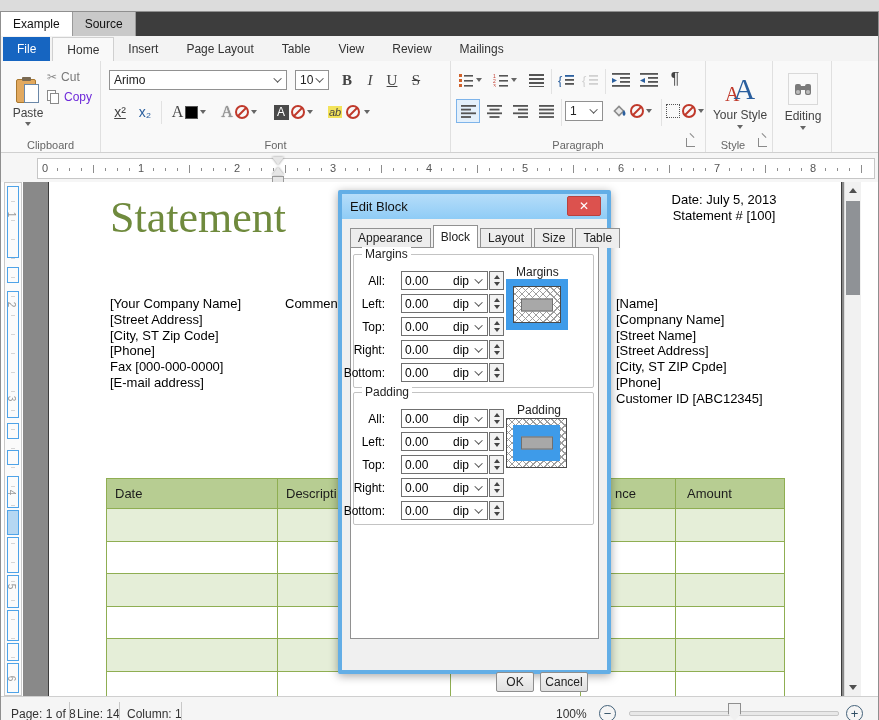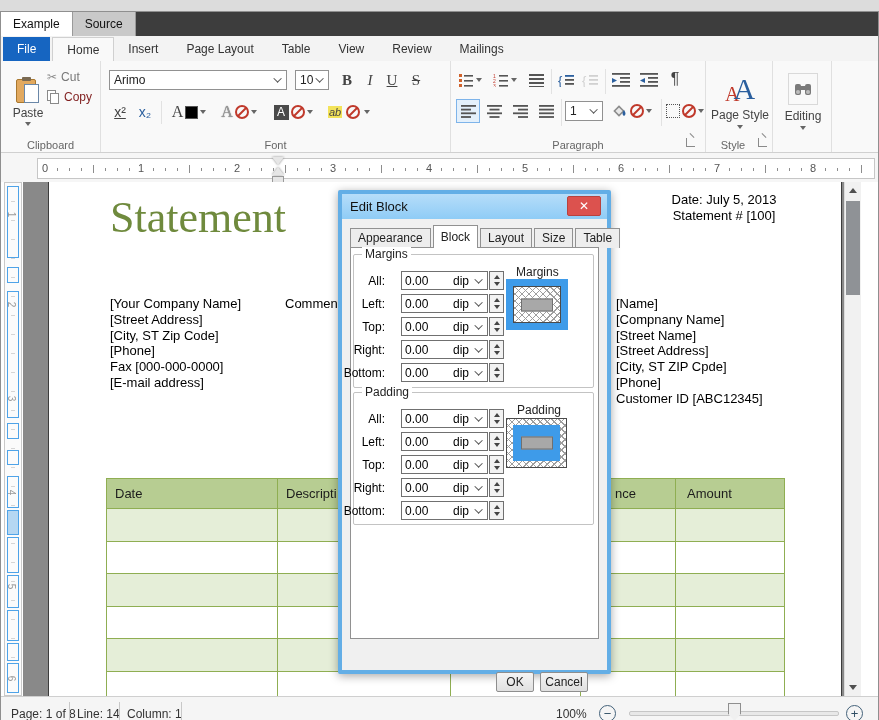--- a/index.html
+++ b/index.html
@@ -200,21 +200,21 @@
             <span class="paste-clip"></span>
             <span class="paste-doc"></span>
         </span>
         <span style="margin-top:3px;">Paste</span>
         <span class="tri" style="margin-top:2px;"></span>
       </div>
       <div class="rbtn" style="left:46px;top:8px;width:50px;height:16px;justify-content:flex-start;color:#777;">
         <span style="color:#8a8a8a;margin-right:4px;">✂</span>
         <span>Cut</span>
       </div>
-      <div class="rbtn" style="left:46px;top:28px;width:54px;height:16px;justify-content:flex-start;color:#7f1d1d;">
+      <div class="rbtn" style="left:46px;top:28px;width:54px;height:16px;justify-content:flex-start;color:#6d28d9;">
         <span class="copy-icon">
             <span class="s1"></span>
             <span class="s2"></span>
           </span>
         <span style="margin-left:4px;">Copy</span>
       </div>
       <div class="rgroup-label">Clipboard</div>
     </div>
 
     <div class="rgroup" style="left:100px;width:350px;">
@@ -381,21 +381,21 @@
       <div class="rgroup-label">Paragraph</div>
       <div class="launcher" style="right:10px;bottom:5px;"></div>
     </div>
 
     <div class="rgroup" style="left:705px;width:67px;">
       <div class="rbtn" style="left:8px;top:4px;width:52px;height:70px;flex-direction:column;">
         <span style="height:34px;display:flex;align-items:flex-end;">
           <span style="font-family:'Liberation Serif',serif;color:#c0392b;font-size:20px;margin-right:-6px;">A</span>
           <span style="font-family:'Liberation Serif',serif;color:#2b5f9e;font-size:30px;">A</span>
         </span>
-        <span style="margin-top:2px;white-space:nowrap;">Page Style</span>
+        <span style="margin-top:2px;white-space:nowrap;">Your Style</span>
         <span class="tri" style="margin-top:3px;"></span>
       </div>
       <div class="rgroup-label" style="right:12px;">Style</div>
       <div class="launcher" style="right:5px;bottom:5px;"></div>
     </div>
 
     <div class="rgroup" style="left:772px;width:59px;">
       <div class="rbtn" style="left:11px;top:5px;width:38px;height:70px;flex-direction:column;">
         <span style="width:30px;height:32px;border:1px solid #d9d9d9;display:flex;align-items:center;justify-content:center;">
           <svg width="18" height="14">

